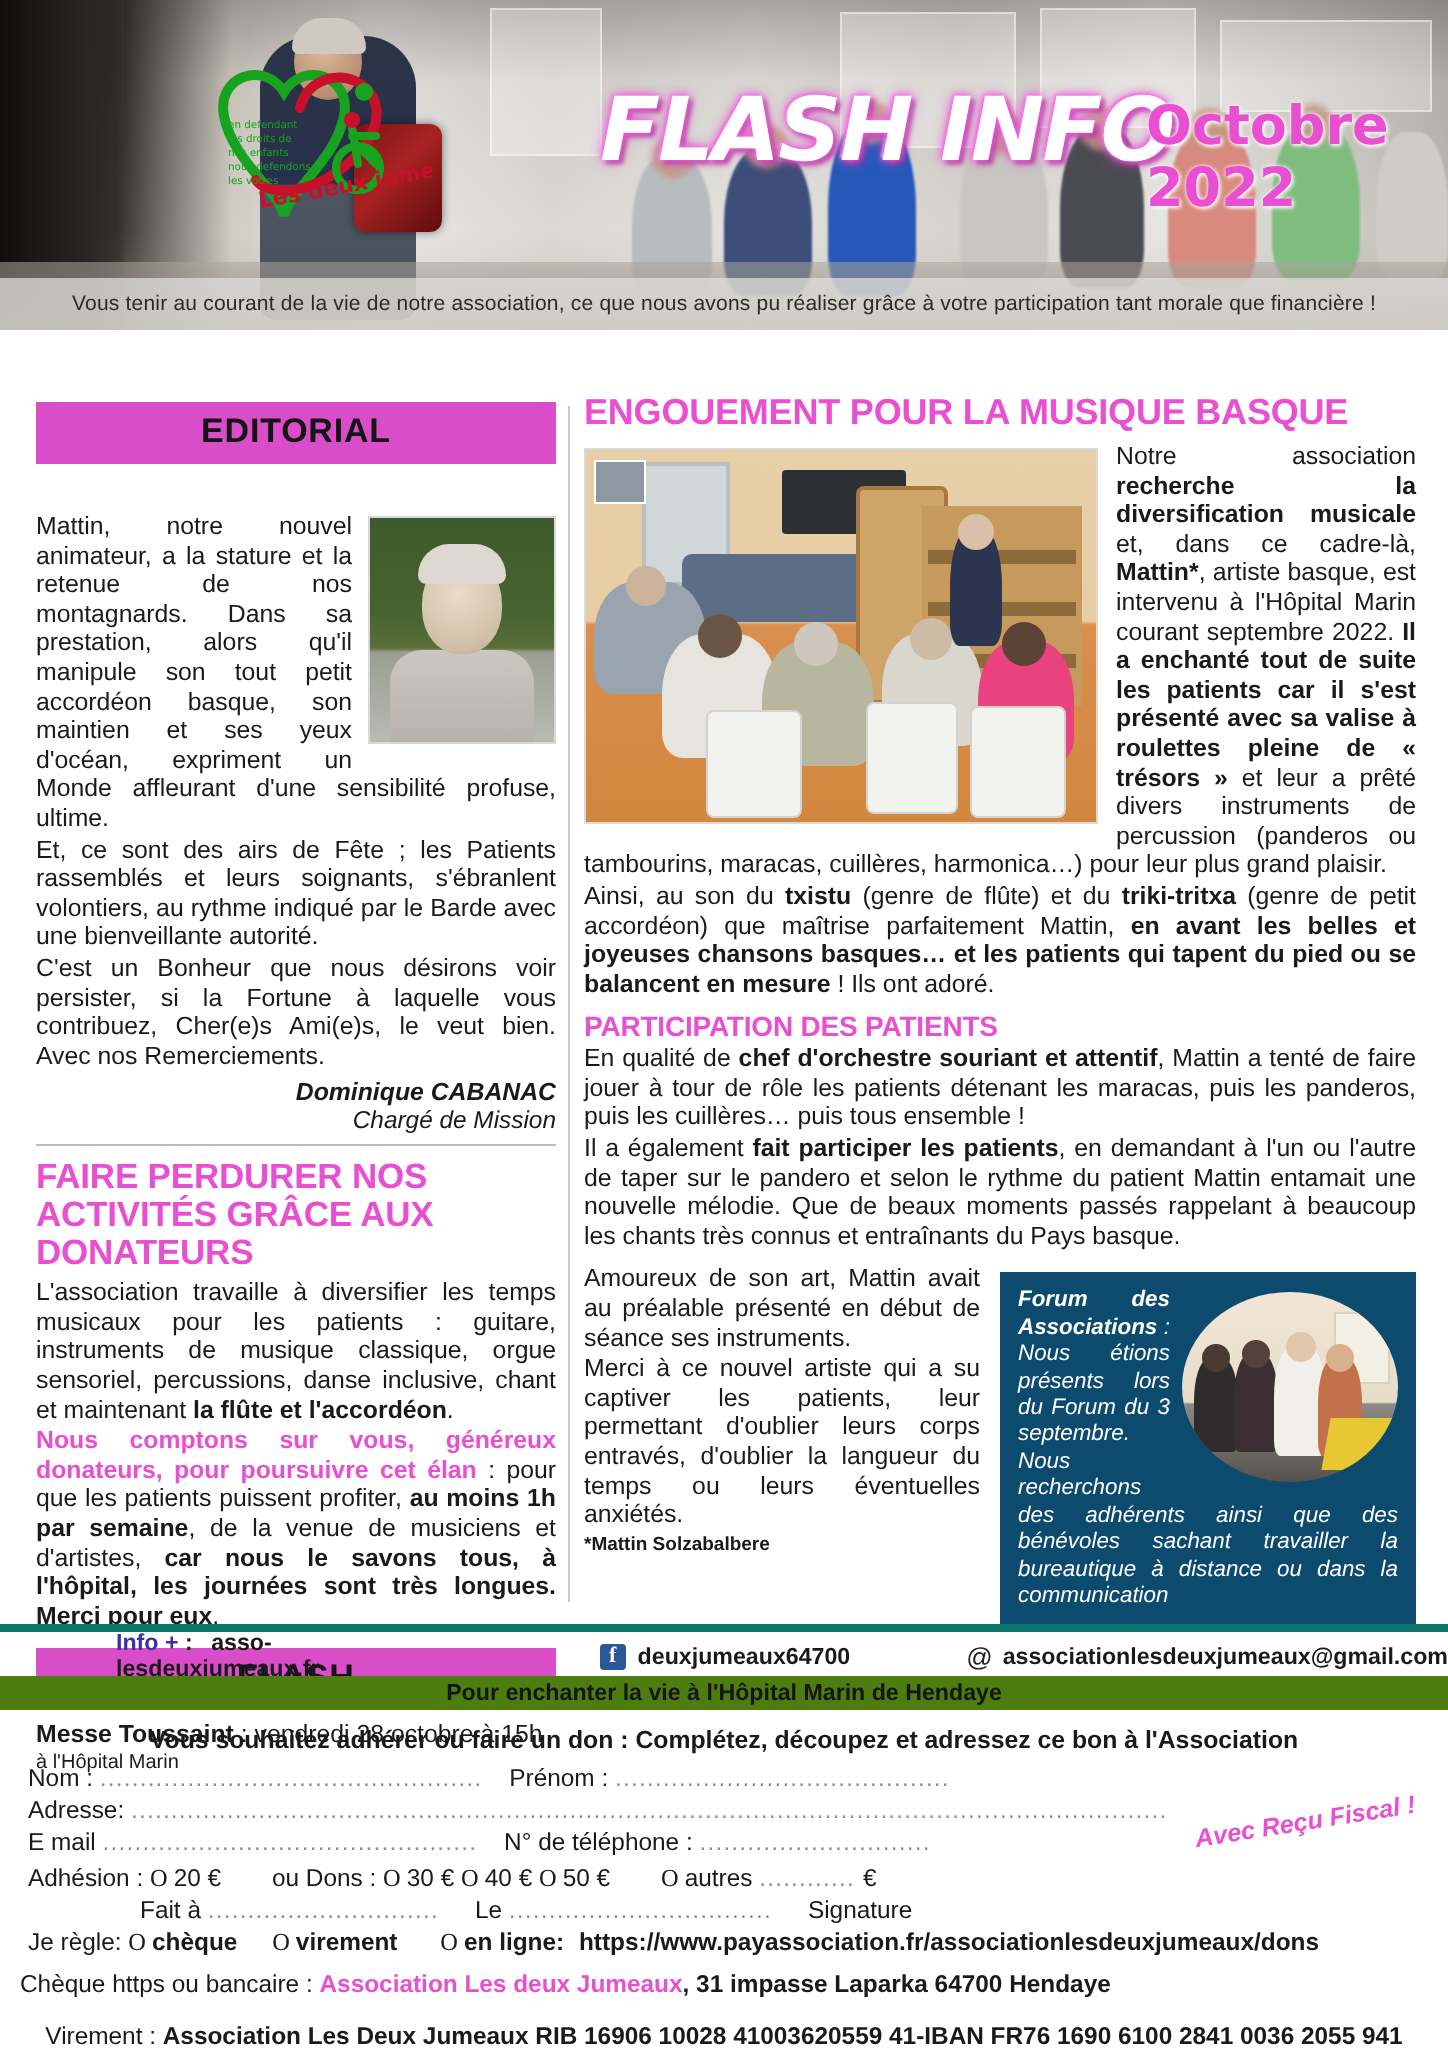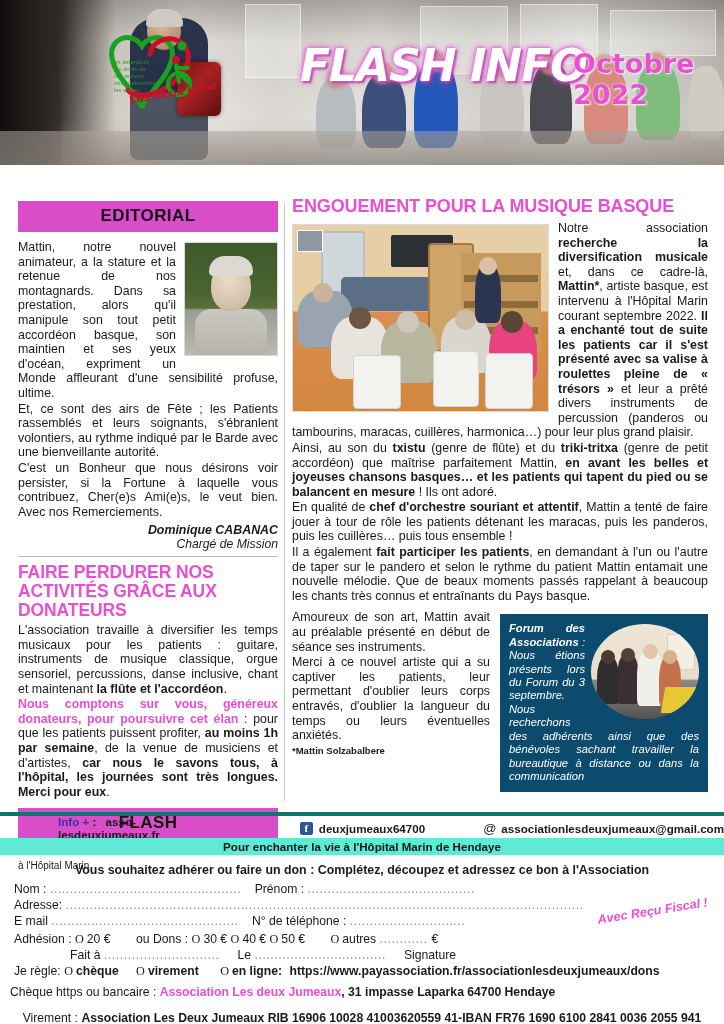--- a/index.html
+++ b/index.html
@@ -117,21 +117,21 @@
   .infobar{position:absolute;left:0;top:812px;width:724px;height:24px;
     border-top:4px solid #0f766e;display:flex;align-items:center;font-size:11.6px;font-weight:700;}
   .infobar .i1{margin-left:58px;}
   .infobar .lbl{color:#3b2ea8;font-weight:700;}
   .infobar .i2{margin-left:66px;display:flex;align-items:center;gap:6px;}
   .infobar .i3{margin-left:58px;display:flex;align-items:center;gap:5px;}
   .fb{display:inline-block;width:13px;height:13px;background:#2b5797;color:#fff;border-radius:2px;
       font-size:11px;line-height:13px;text-align:center;font-family:"Liberation Serif",serif;font-weight:700;}
   .at{font-size:13px;font-weight:400;color:#222;}
 
-  .pinkbar{position:absolute;left:0;top:838px;width:724px;height:17px;background:#5eead4;
+  .pinkbar{position:absolute;left:0;top:838px;width:724px;height:17px;background:#4d7c0f;
     display:flex;align-items:center;justify-content:center;}
   .pinkbar span{font-size:11.6px;font-weight:700;color:#151515;}
 
   
   .form{position:absolute;left:0;top:858px;width:724px;}
   .form .head{text-align:center;font-size:12.4px;font-weight:700;margin:5px 0 4px;}
   .frow{font-size:12.2px;line-height:16px;padding:0 14px;white-space:nowrap;}
   .dots{color:#8d8d8d;letter-spacing:.6px;}
   .stamp{position:absolute;right:16px;top:46px;transform:rotate(-9deg);
     color:#e84fd1;font-weight:700;font-size:12.6px;font-style:italic;}
@@ -193,30 +193,33 @@
         <text x="16" y="68" fill="#17a31f" font-size="5.2" font-family="DejaVu Sans, sans-serif">les votres</text>
       </svg>
     </div>
 
     <div class="hero-title">FLASH INFO</div>
     <div class="hero-date">
       <div>Octobre</div>
       <div>2022</div>
     </div>
 
+    <div class="hero-strap">
+      <span>Vous tenir au courant de la vie de notre association, ce que nous avons pu réaliser grâce à votre participation tant morale que financière !</span>
+    </div>
   </div>
 
   <div class="cols">
     <div class="vrule"></div>
 
     <div class="col-left">
 
       <div class="bar">EDITORIAL</div>
 
-      <div style="margin-top:8px;">
+      <div style="margin-top:24px;">
         <div class="ed-photo">
           <div class="body"></div>
           <div class="face"></div>
           <div class="hair"></div>
         </div>
         <p class="j">Mattin, notre nouvel animateur, a la stature et la retenue de nos montagnards. Dans sa prestation, alors qu'il manipule son tout petit accordéon basque, son maintien et ses yeux d'océan, expriment un Monde affleurant d'une sensibilité profuse, ultime.</p>
         <p class="j">Et, ce sont des airs de Fête ; les Patients rassemblés et leurs soignants, s'ébranlent volontiers, au rythme indiqué par le Barde avec une bienveillante autorité.</p>
         <p class="j">C'est un Bonheur que nous désirons voir persister, si la Fortune à laquelle vous contribuez, Cher(e)s Ami(e)s, le veut bien. Avec nos Remerciements.</p>
         <div class="sig">Dominique CABANAC</div>
         <div class="sig2">Chargé de Mission</div>
@@ -266,20 +269,21 @@
           <div class="hd" style="left:186px;top:32px;width:18px;height:18px;background:#d9c0a6;"></div>
           <div class="chair" style="left:60px;top:130px;width:46px;height:52px;"></div>
           <div class="chair" style="left:140px;top:126px;width:44px;height:54px;"></div>
           <div class="chair" style="left:192px;top:128px;width:46px;height:54px;"></div>
         </div>
 
         <p class="j"><span>Notre association </span><b>recherche la diversification musicale</b><span> et, dans ce cadre-là, </span><b>Mattin*</b><span>, artiste basque, est intervenu à l'Hôpital Marin courant septembre 2022. </span><b>Il a enchanté tout de suite les patients car il s'est présenté avec sa valise à roulettes pleine de « trésors »</b><span> et leur a prêté divers instruments de percussion (panderos ou tambourins, maracas, cuillères, harmonica…) pour leur plus grand plaisir.</span></p>
 
         <p class="j"><span>Ainsi, au son du </span><b>txistu</b><span> (genre de flûte) et du </span><b>triki-tritxa</b><span> (genre de petit accordéon) que maîtrise parfaitement Mattin, </span><b>en avant les belles et joyeuses chansons basques… et les patients qui tapent du pied ou se balancent en mesure</b><span> ! Ils ont adoré.</span></p>
 
+        <h3 class="pink">PARTICIPATION DES PATIENTS</h3>
 
         <p class="j"><span>En qualité de </span><b>chef d'orchestre souriant et attentif</b><span>, Mattin a tenté de faire jouer à tour de rôle les patients détenant les maracas, puis les panderos, puis les cuillères… puis tous ensemble !</span></p>
 
         <p class="j"><span>Il a également </span><b>fait participer les patients</b><span>, en demandant à l'un ou l'autre de taper sur le pandero et selon le rythme du patient Mattin entamait une nouvelle mélodie. Que de beaux moments passés rappelant à beaucoup les chants très connus et entraînants du Pays basque.</span></p>
 
         <div style="margin-top:7px;">
           <div class="forum">
             <div class="forum-photo">
               <div class="poster"></div>
               <div class="fp" style="left:6px;top:34px;width:22px;height:46px;background:#2f2c2e;"></div>

